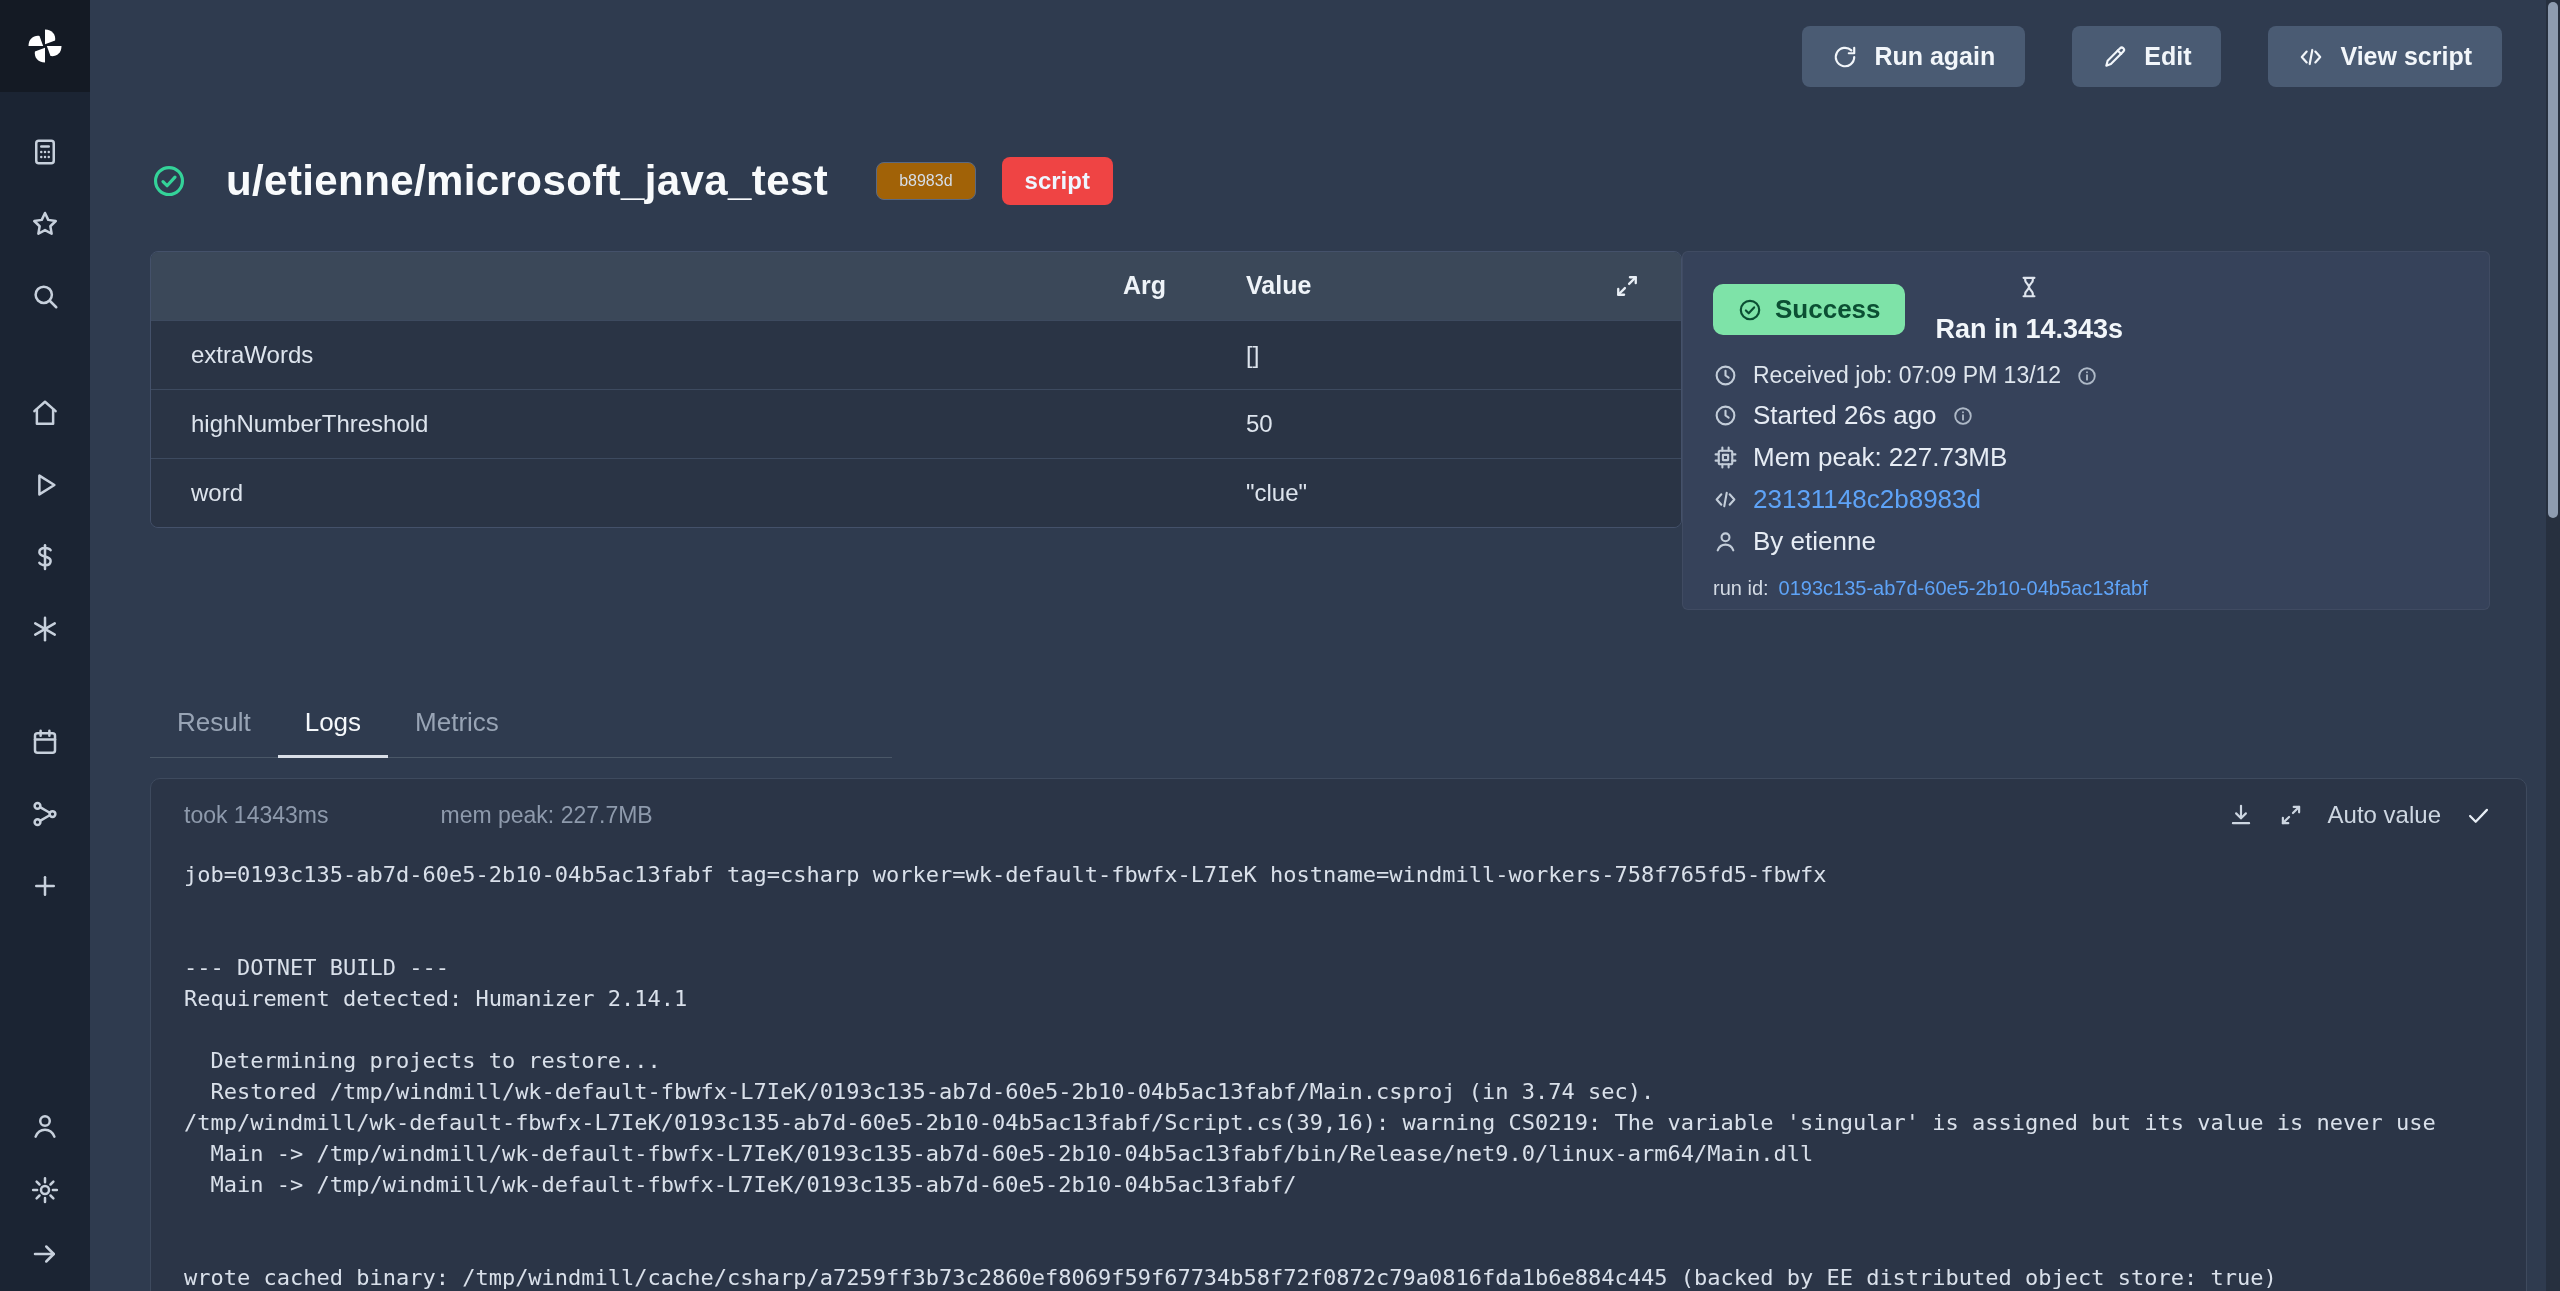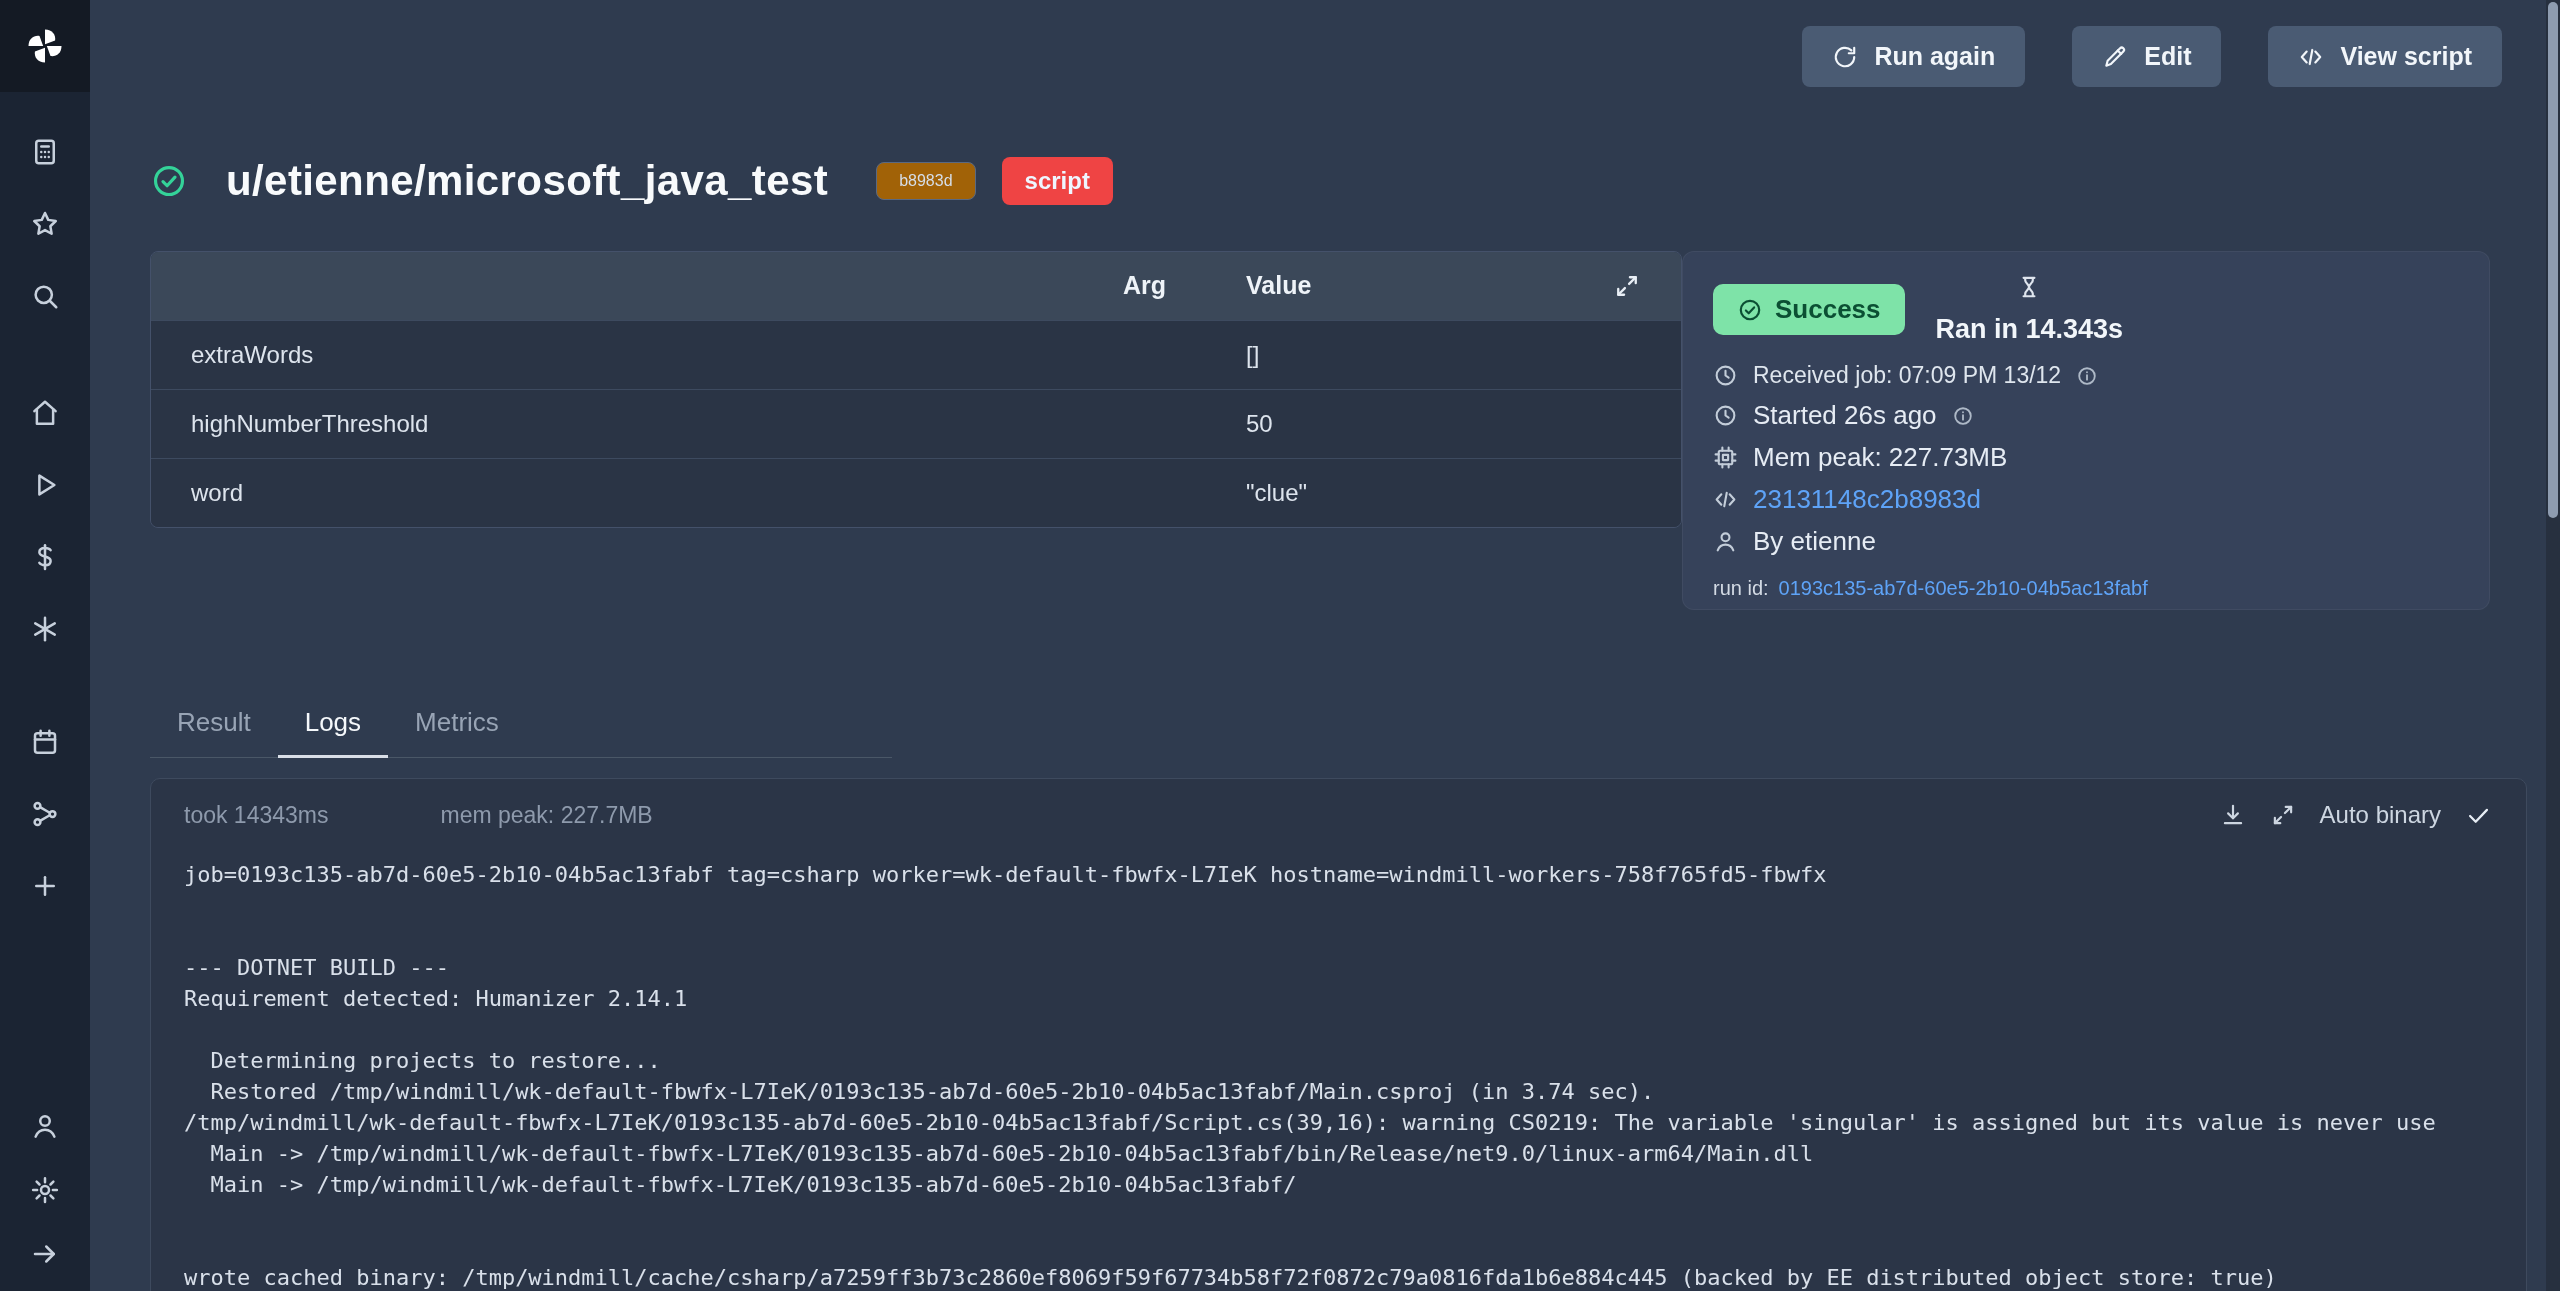--- a/index.html
+++ b/index.html
@@ -45,21 +45,21 @@
   .args-table table { width:100%; border-collapse:collapse; }
   .args-table thead th { background:#3b4859; height:68px; font-size:25px; font-weight:700; color:#eef3f8;
                          text-align:right; padding:0 40px; }
   .args-table th.col-arg { width:1055px; }
   .th-flex { display:flex; align-items:center; justify-content:space-between; }
   .expand-btn { width:28px; height:28px; color:#e9eff6; cursor:pointer; }
   .args-table tbody td { background:#2a3445; height:69px; font-size:24px; color:#dde4ed;
                          padding:0 40px; border-top:1px solid #3d4a5f; }
 
   .job-card { width:811px; margin-left:auto; background:#36425a; border:1px solid rgba(255,255,255,0.05);
-              border-radius:12px; padding:22px 30px; height:359px; }
+              border-radius:6px; padding:22px 30px; height:359px; }
   .card-row { display:flex; align-items:center; gap:15px; margin-bottom:11px; color:#e6ecf4; }
   .row-status { margin-bottom:17px; }
   .badge-success { display:flex; align-items:center; gap:12px; background:#7ee3a8; color:#0b4f33;
                    font-weight:700; font-size:26px; padding:10px 24px; border-radius:10px; }
   .badge-success .icn { width:26px; height:26px; }
   .duration { font-size:27px; font-weight:600; margin-left:16px; display:flex; gap:14px; align-items:center; color:#f2f6fa;flex-direction:column; }
   .duration .icn { width:26px; height:26px; color:#dfe5ee; }
   .small-row { font-size:23px; color:#dfe6ee; }
   .med-row { font-size:26px; }
   .icn-sm { width:25px; height:25px; color:#c3cdd9; flex:none; }
@@ -391,21 +391,21 @@
             </svg>
           </span>
         <span class="icn" data-icon="expand">
             <svg viewBox="0 0 24 24" fill="none" stroke="currentColor" stroke-width="2" stroke-linecap="round" stroke-linejoin="round">
               <path d="M14.5 4.5H19.5V9.5"></path>
               <path d="M9.5 19.5H4.5V14.5"></path>
               <line x1="19.5" y1="4.5" x2="13.8" y2="10.2"></line>
               <line x1="4.5" y1="19.5" x2="10.2" y2="13.8"></line>
             </svg>
           </span>
-        <span class="autoscroll-label">Auto binary</span>
+        <span class="autoscroll-label">Auto value</span>
         <span class="check-on" data-icon="check">
             <svg viewBox="0 0 24 24" fill="none" stroke="currentColor" stroke-width="2" stroke-linecap="round" stroke-linejoin="round">
               <path d="M4.5 12.5l5 5L19.5 7"></path>
             </svg>
           </span>
       </span>
     </div>
     <pre class="log-output">job=0193c135-ab7d-60e5-2b10-04b5ac13fabf tag=csharp worker=wk-default-fbwfx-L7IeK hostname=windmill-workers-758f765fd5-fbwfx
 
 

